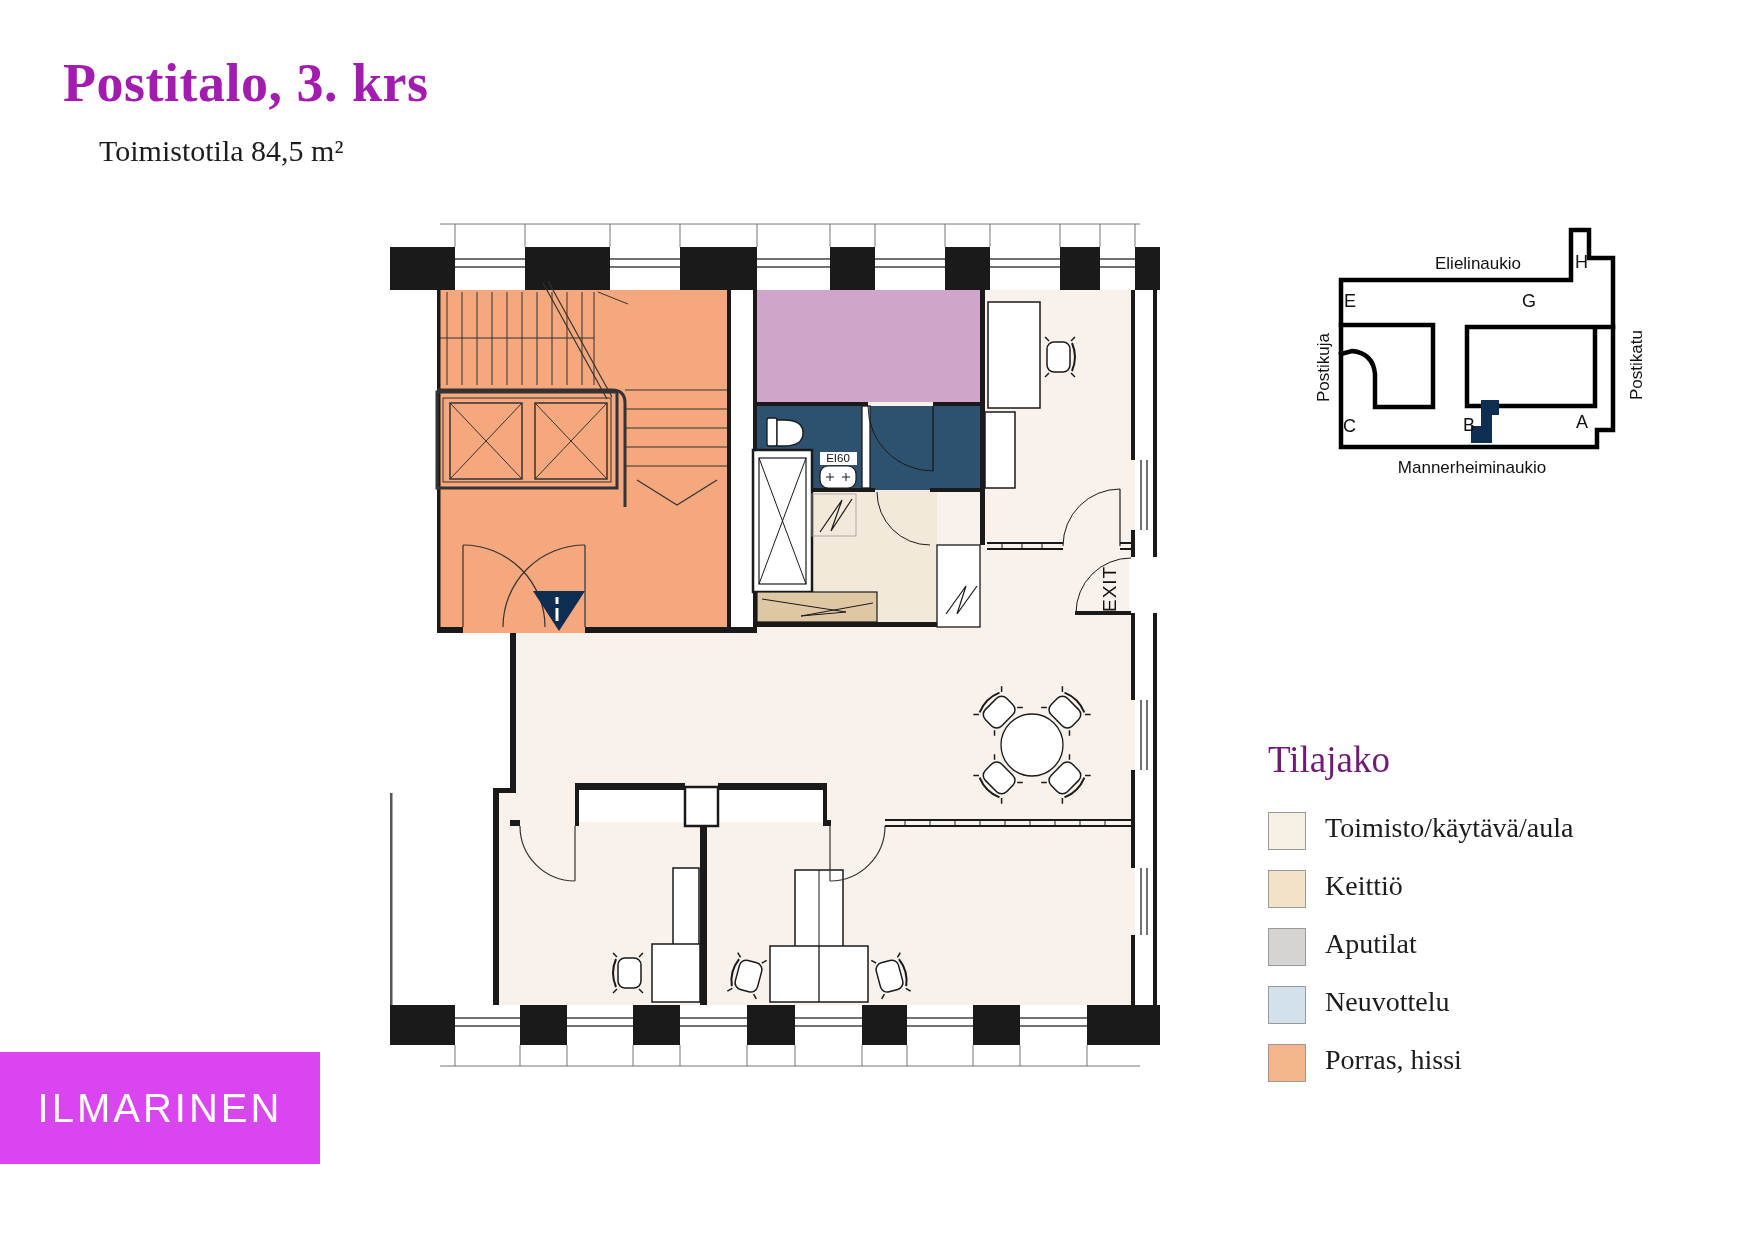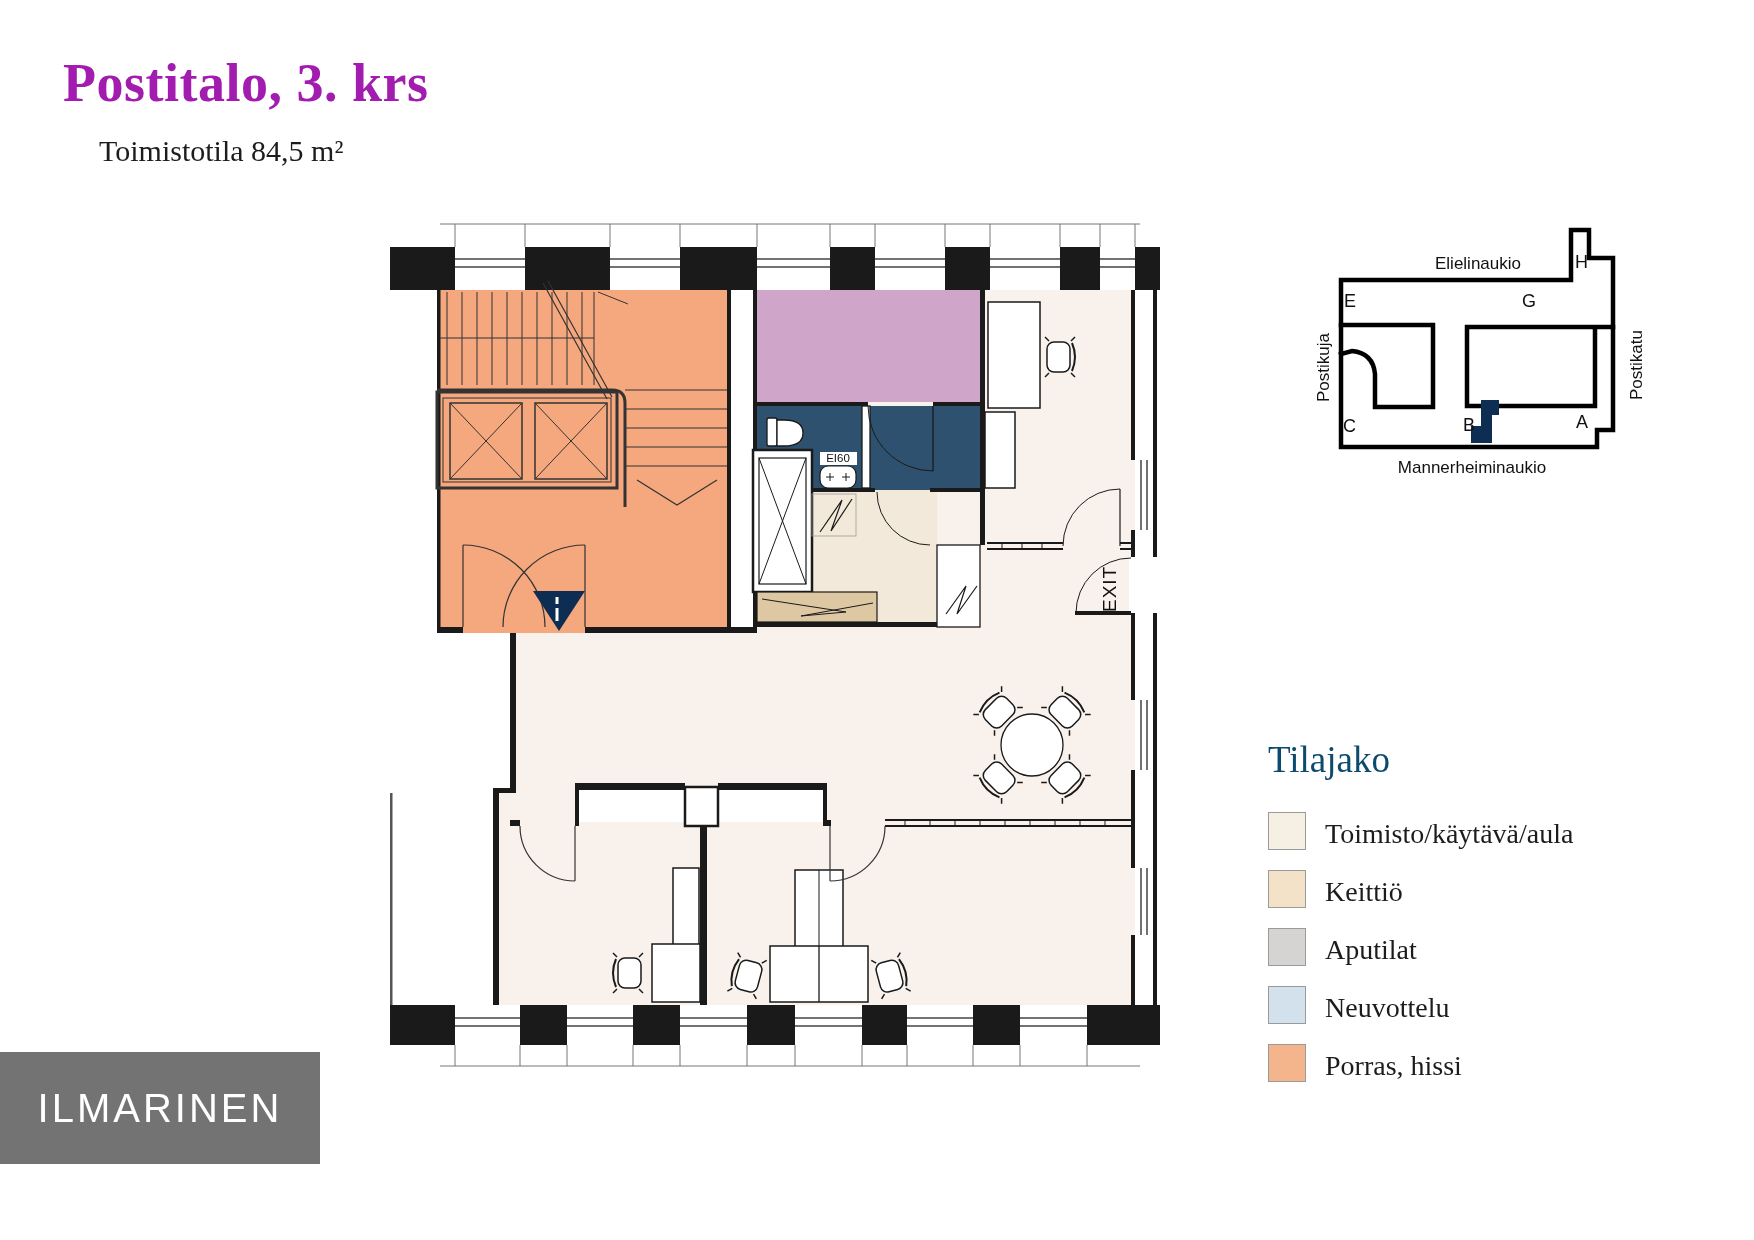--- a/index.html
+++ b/index.html
@@ -2,22 +2,22 @@
 <html><head>
 <meta charset="utf-8">
 <style>
   html,body{margin:0;padding:0;}
   body{width:1754px;height:1240px;position:relative;background:#ffffff;overflow:hidden;
        font-family:"Liberation Serif",serif;}
   .abs{position:absolute;}
   .title{left:63px;top:52px;font-weight:700;font-size:54px;color:#a21caf;letter-spacing:.5px;}
   .subtitle{left:63px;top:134px;font-size:30px;color:#1c1c1c;margin-left:36px;}
   .legend{left:1268px;top:738px;}
-  .legend-title{font-size:37px;color:#0c4a6e;margin-bottom:31px;}
-  .legend-row{display:flex;align-items:flex-end;margin-bottom:20px;}
+  .legend-title{font-size:37px;color:#701a75;margin-bottom:31px;}
+  .legend-row{display:flex;align-items:flex-start;margin-bottom:20px;}
   .swatch{width:38px;height:38px;border:1px solid #9a9a9a;margin-right:19px;box-sizing:border-box;flex:0 0 auto;}
   .legend-label{font-size:28px;color:#1c1c1c;white-space:nowrap;}
   .logo{left:0;top:1052px;width:320px;height:112px;display:flex;align-items:center;justify-content:center;}
   .logo-text{font-family:"Liberation Sans",sans-serif;font-weight:300;font-size:40px;
              letter-spacing:3px;color:#ffffff;}
   svg text{font-family:"Liberation Sans",sans-serif;}
   .map-label{font-size:17px;fill:#111;}
   .map-letter{font-size:18px;fill:#111;}
   .cad-small{font-size:11.5px;fill:#111;}
   .exit-text{font-size:19px;fill:#111;letter-spacing:1px;}
@@ -255,15 +255,15 @@
   <div class="legend-row">
     <div class="swatch" style="background: rgb(210, 225, 236);"></div>
     <div class="legend-label">Neuvottelu</div>
   </div>
   <div class="legend-row">
     <div class="swatch" style="background: rgb(244, 180, 140);"></div>
     <div class="legend-label">Porras, hissi</div>
   </div>
 </div>
 
-<div class="abs logo" style="background: #737373;">
+<div class="abs logo" style="background: #d946ef;">
   <span class="logo-text">ILMARINEN</span>
 </div>
 
 </body></html>

